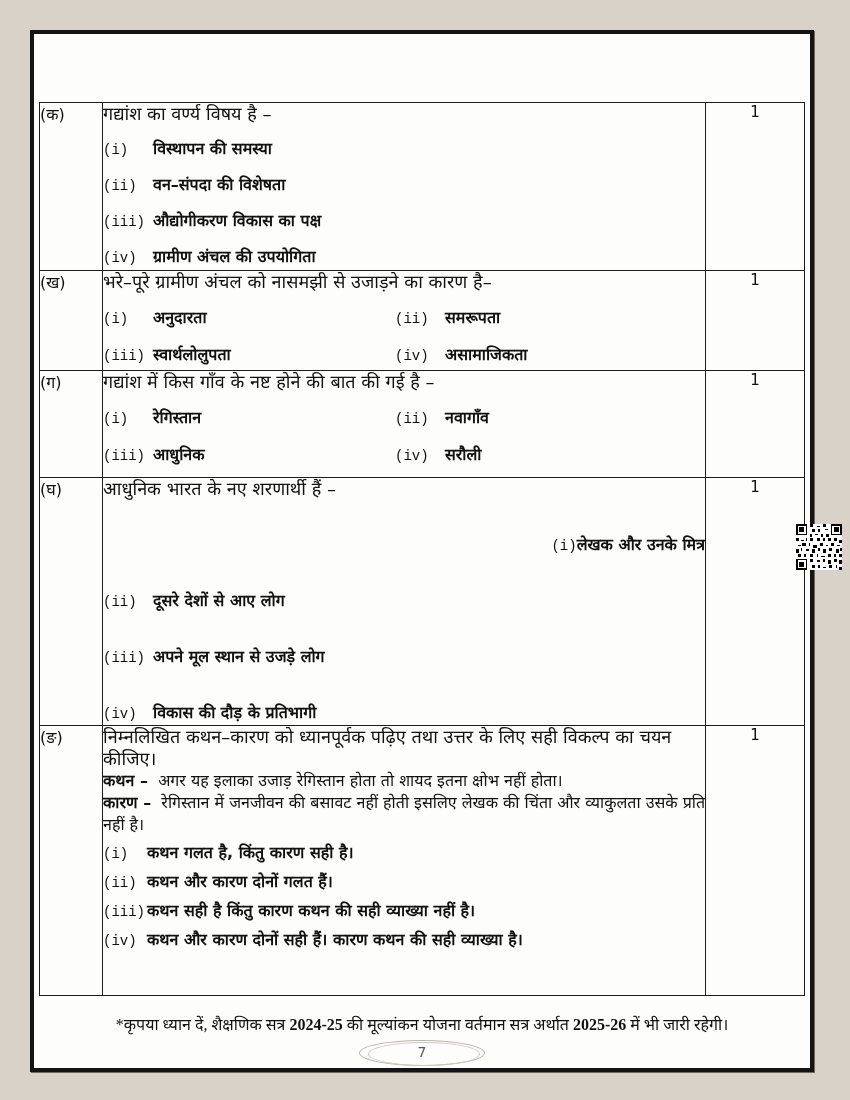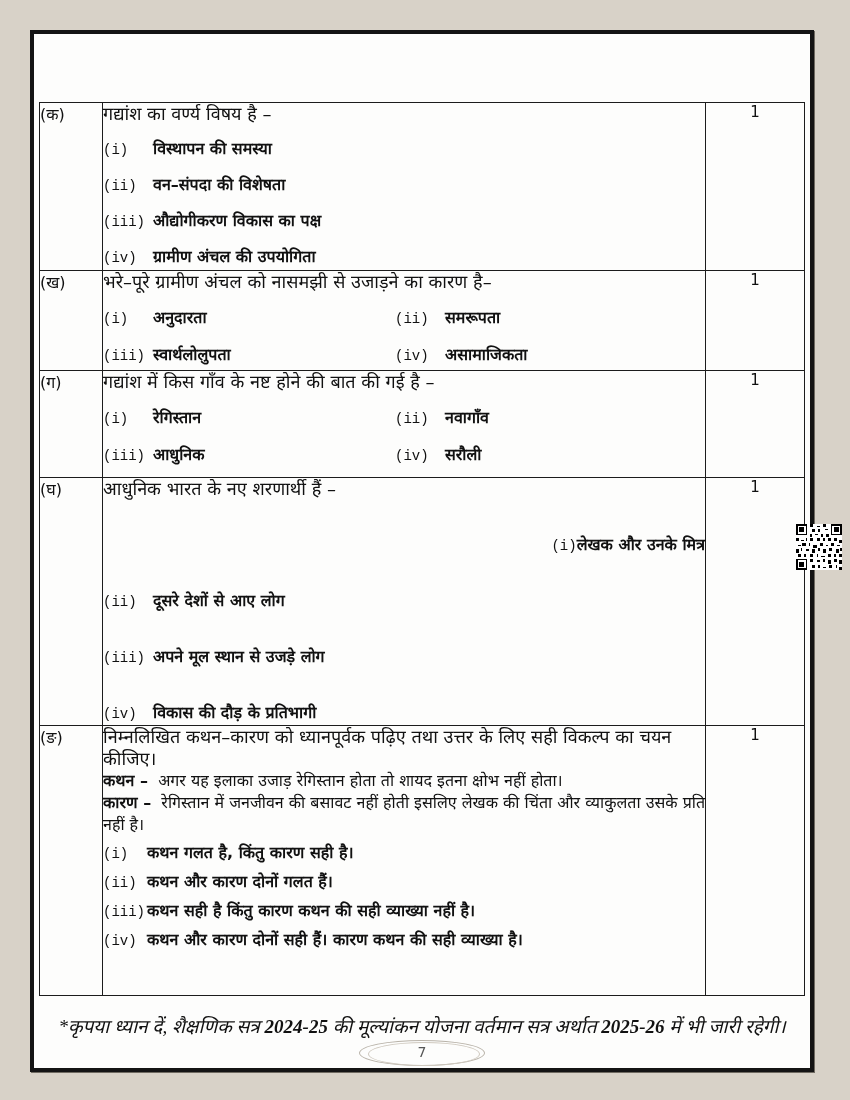--- a/index.html
+++ b/index.html
@@ -49,21 +49,21 @@
   tr.r3 .opt.first{margin-top:34px;text-align:right;}
   tr.r3 .opt{margin-top:33px;}
   tr.r4 .para{text-align:justify;}
   tr.r4 .blabel{font-weight:bold;}
   tr.r4 .opt{margin-top:6px;white-space:normal;}
   tr.r4 .onum{min-width:44px;}
   .footer-note{
     position:absolute;left:0;top:979px;width:100%;
     text-align:center;
     font-family:"Liberation Serif","DejaVu Serif",serif;
-    font-style:italic;font-size:19px;color:#111;
+    font-size:16px;color:#111;
   }
   .footer-note b{font-weight:bold;}
   .page-oval{
     position:absolute;left:50%;top:1006px;transform:translateX(-50%);
     width:126px;height:26px;
   }
   .oval-a,.oval-b{
     position:absolute;border-radius:50%;
     border:1.5px solid #b9b3a9;box-sizing:border-box;
   }

